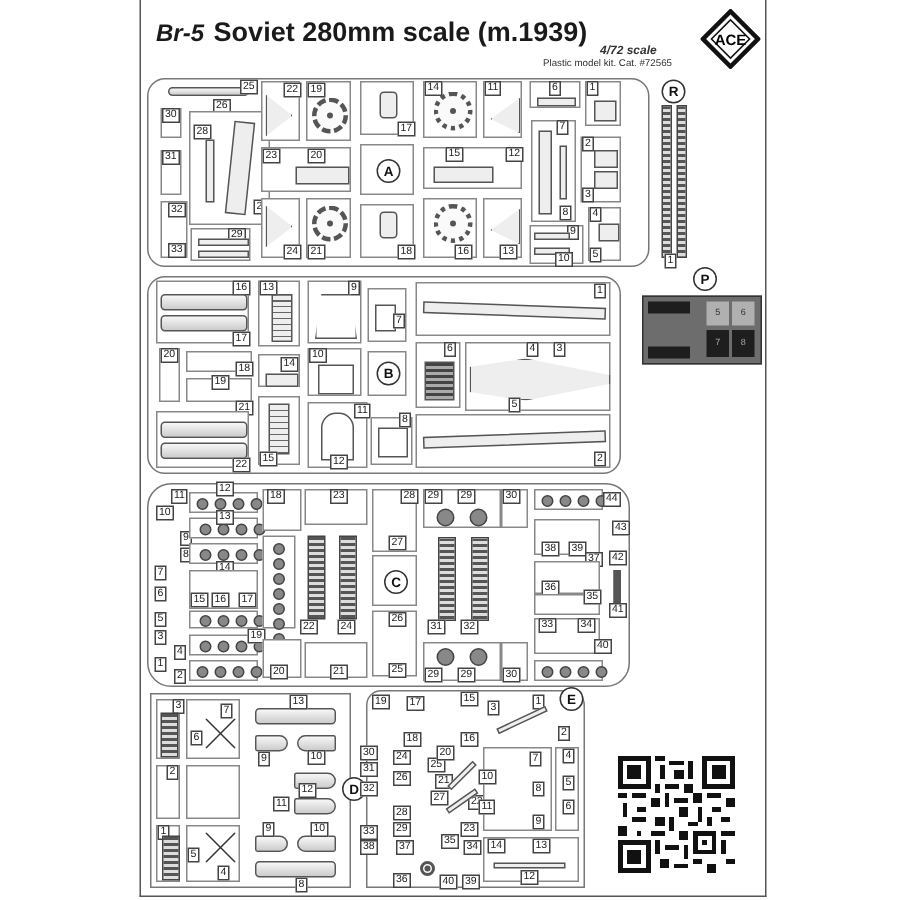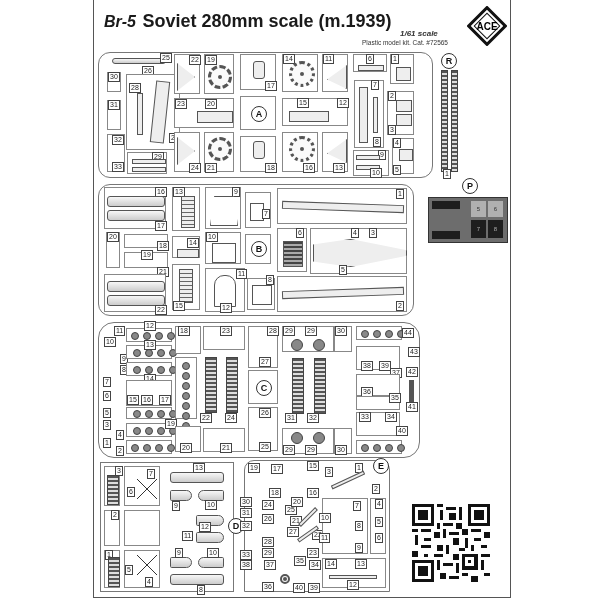--- a/index.html
+++ b/index.html
@@ -24,21 +24,21 @@
   .barrel{position:absolute;height:9px;border:1px solid #555;background:linear-gradient(#f7f7f7,#ccc);border-radius:3px;}
   .pe{position:absolute;left:428px;top:197px;width:78px;height:44px;background:#6d6d6d;border:1px solid #333;}
   .qr{position:absolute;left:412px;top:504px;width:78px;height:78px;}
 </style>
 </head>
 <body>
 
 <div class="page"></div>
 
 <div class="title"><i>Br-5</i> <span>Soviet 280mm scale (m.1939)</span></div>
-<div class="scale">1/61 scale</div>
+<div class="scale">4/72 scale</div>
 <div class="catalog">Plastic model kit. Cat. #72565</div>
 <svg class="logo" viewBox="0 0 40 40">
   <rect x="7" y="7" width="26" height="26" transform="rotate(45 20 20)" fill="#fff" stroke="#111" stroke-width="3"></rect>
   <rect x="11" y="11" width="18" height="18" transform="rotate(45 20 20)" fill="none" stroke="#111" stroke-width="1"></rect>
   <text x="20" y="24" font-size="10" font-weight="bold" text-anchor="middle" font-family="Liberation Sans, sans-serif">ACE</text>
 </svg>
 
 <div class="sprue" style="left:98px;top:52px;width:335px;height:126px;"></div>
 <div class="barrel" style="left:112px;top:58px;width:52px;height:4px;"></div>
 <span class="tag" style="left:160px;top:53px;">25</span>

